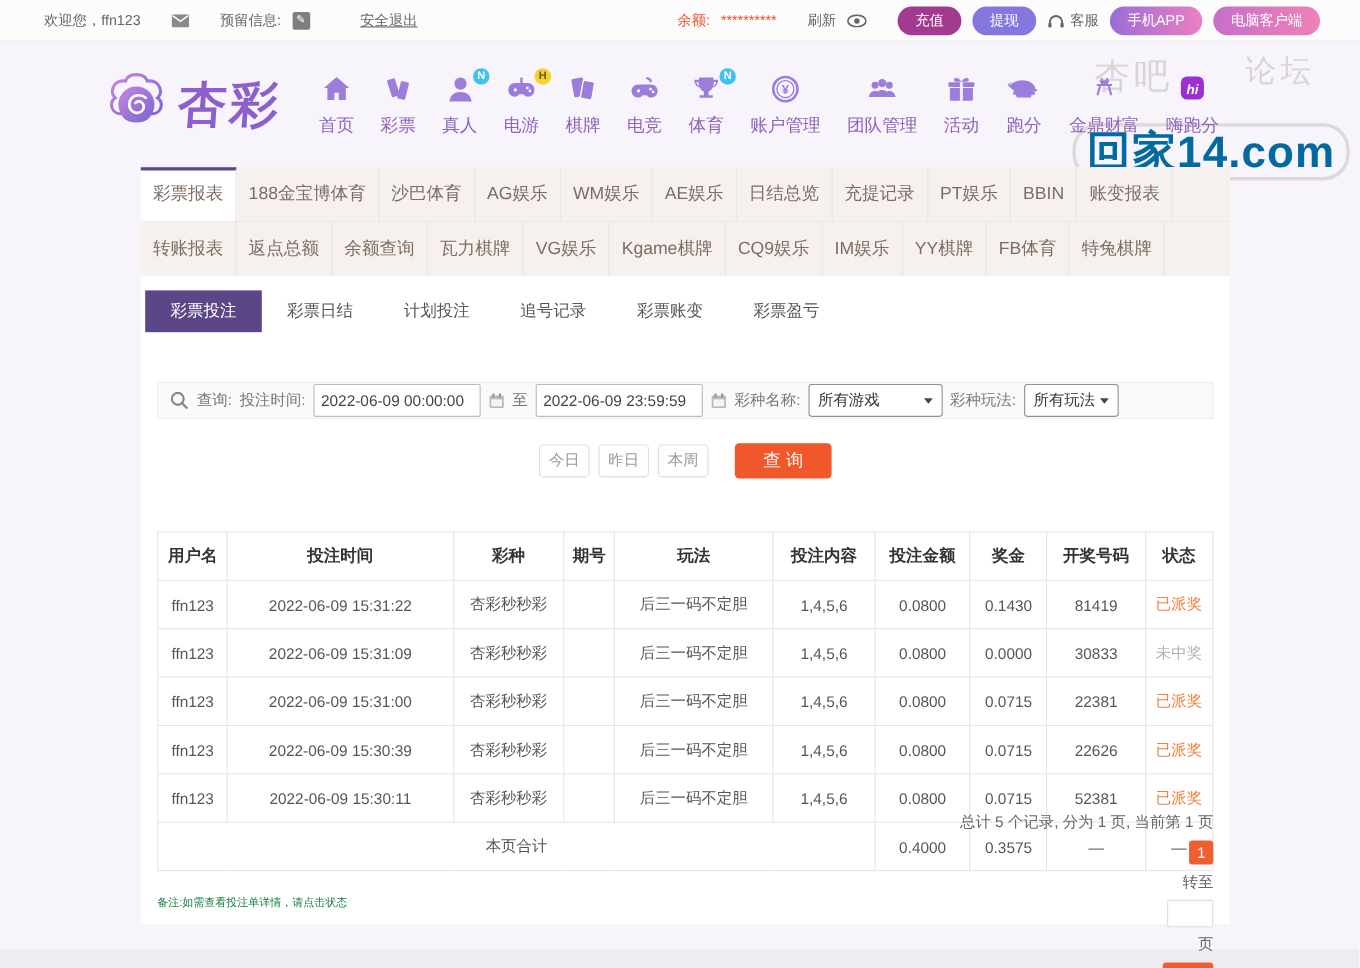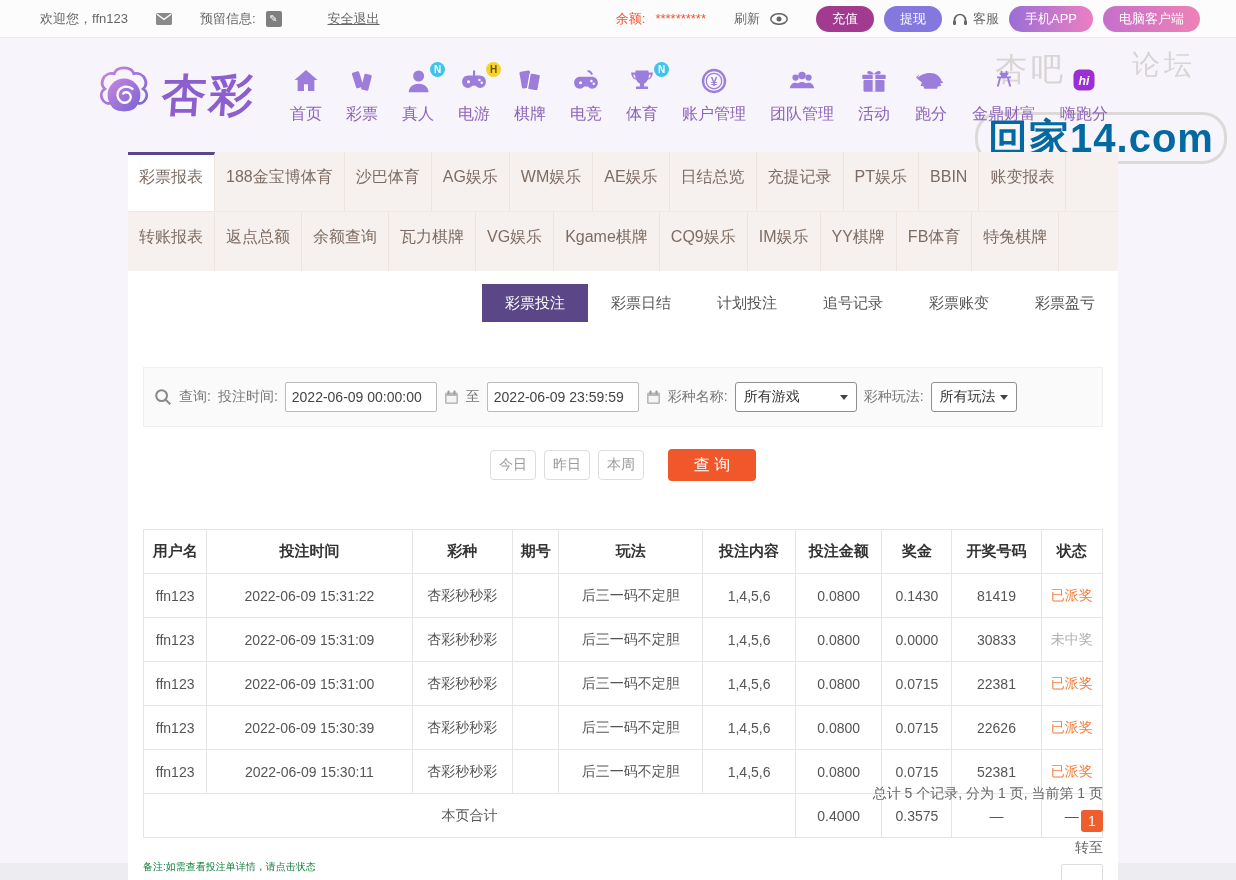--- a/index.html
+++ b/index.html
@@ -36,30 +36,30 @@
   
   .wm { position:absolute; color:#d9d5d4; z-index:1; user-select:none; }
   .wm-left  { left:995px;  top:48px; font-size:32px; letter-spacing:4px; }
   .wm-right { left:1132px; top:46px; font-size:28px; letter-spacing:4px; }
   .wm-box { left:975px; top:112px; width:252px; height:52px; border:3px solid #ddd9d8; border-radius:24px; display:flex; align-items:center; justify-content:center; font-size:40px; font-weight:bold; color:#0369a1; letter-spacing:1px; }
 
   
   .container { width:990px; margin-left:128px; background:#fff; position:relative; z-index:2; padding-bottom:4px; }
 
   .tabs { display:flex; background:#f6f1ee; }
-  .tab { padding:0 11px; height:59px; line-height:49px; font-size:16px; color:#7d6c63; border-right:1px solid #ece4df; cursor:pointer; white-space:nowrap; }
+  .tab { padding:0 11px; height:49px; line-height:49px; font-size:16px; color:#7d6c63; border-right:1px solid #ece4df; cursor:pointer; white-space:nowrap; }
   .tabs.row1 { border-bottom:1px solid #efe8e4; }
   .tab.active { background:#fff; border-top:3px solid #5b4787; line-height:44px; }
   .tabs-fill { flex:1; }
 
-  .subtabs { display:flex; margin-top:13px; padding-left:4px;justify-content:flex-end; }
+  .subtabs { display:flex; margin-top:13px; padding-left:4px; }
   .subtab { padding:0 23px; height:38px; line-height:38px; font-size:15px; color:#555; cursor:pointer; }
   .subtab.active { background:#5b4787; color:#fff; }
 
-  .filter-bar { margin:45px 15px 0; background:#fbfafa; border:1px solid #f0eeee; height:60px; display:flex; align-items:center; padding:0 10px; font-size:14px; color:#777; gap:7px; }
+  .filter-bar { margin:45px 15px 0; background:#fbfafa; border:1px solid #f0eeee; height:34px; display:flex; align-items:center; padding:0 10px; font-size:14px; color:#777; gap:7px; }
   .date-input { width:152px; height:30px; border:1px solid #bbb; border-radius:2px; padding:0 6px; font-size:14px; color:#444; font-family:"Liberation Sans",sans-serif; }
   .fake-select { border:1px solid #8f8f8f; border-radius:3px; height:30px; display:flex; align-items:center; padding:0 8px; font-size:14px; color:#333; background:#fff; cursor:pointer; }
   .sel-lottery { width:122px; }
   .sel-play { width:86px; }
   .sel-caret { width:0; height:0; border-left:4px solid transparent; border-right:4px solid transparent; border-top:5px solid #444; margin-left:auto; }
   .cal { cursor:pointer; display:inline-flex; }
 
   .quick-row { margin-top:22px; display:flex; justify-content:center; gap:8px; align-items:center; }
   .quick-btn { width:46px; height:30px; border:1px solid #ddd; border-radius:4px; background:#fff; color:#999; font-size:14px; cursor:pointer; font-family:"Liberation Sans",sans-serif; }
   .search-btn { width:88px; height:32px; background:#f0572b; border:none; border-radius:4px; color:#fff; font-size:16px; cursor:pointer; font-family:"Liberation Sans",sans-serif; }

